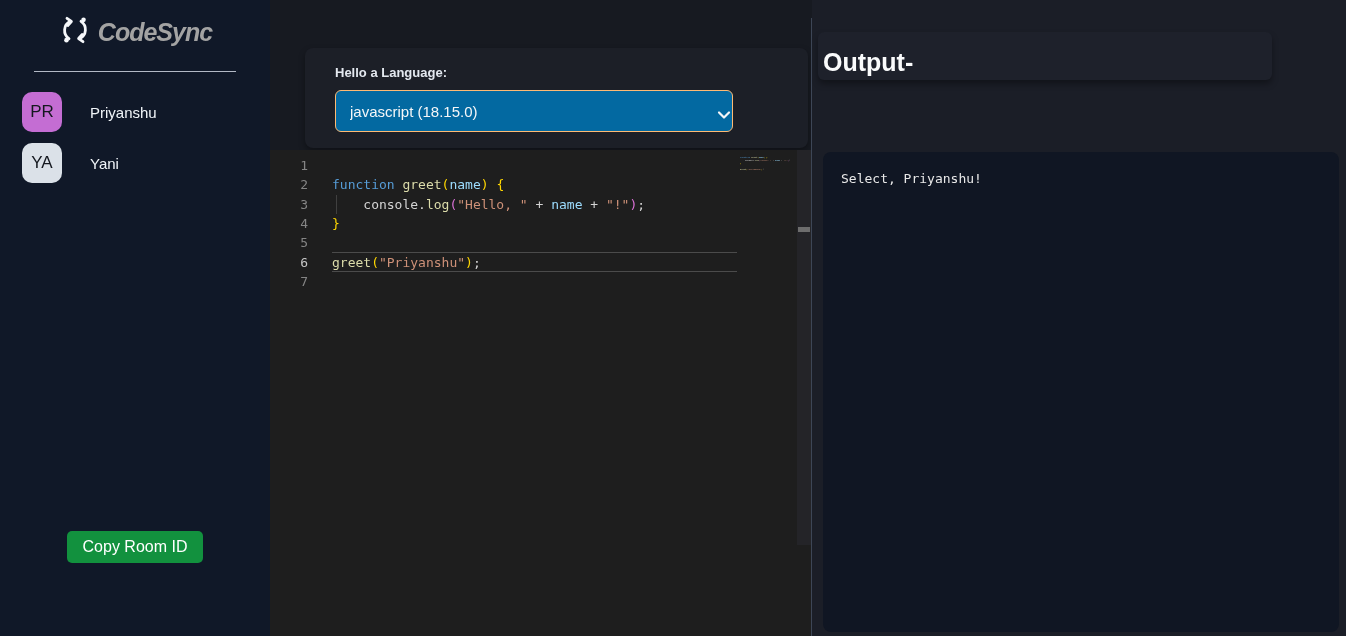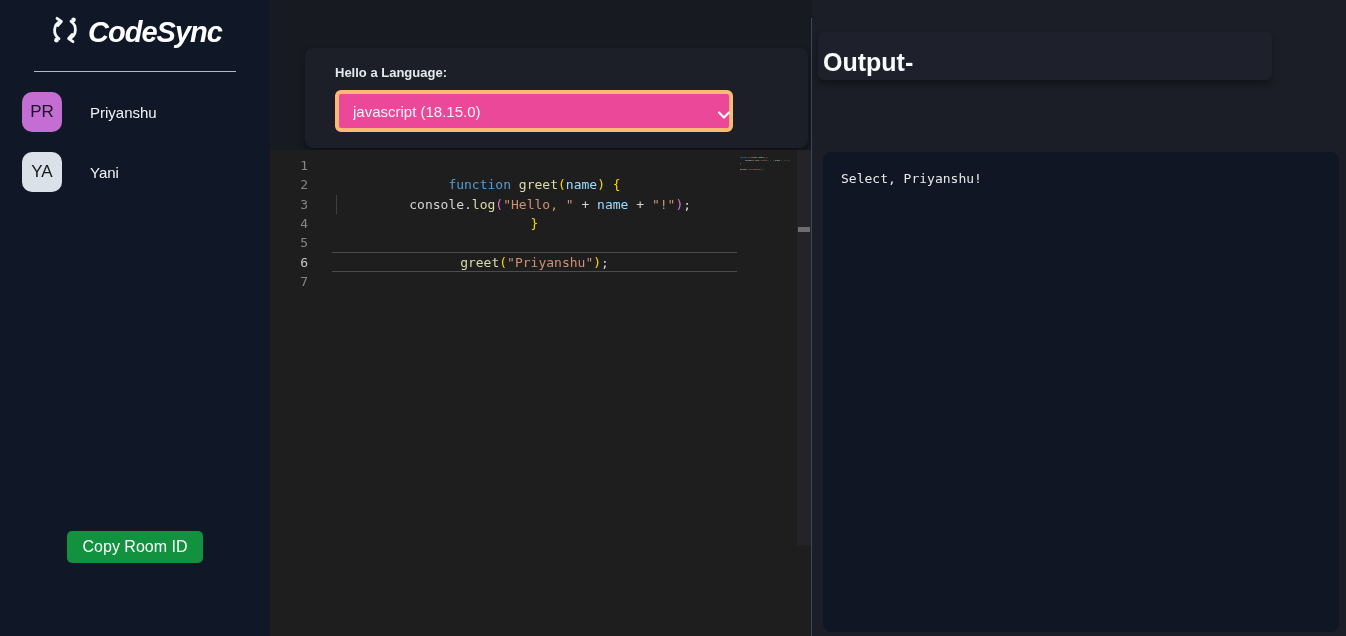--- a/index.html
+++ b/index.html
@@ -3,52 +3,52 @@
 <meta charset="utf-8">
 <style>
   * { margin:0; padding:0; box-sizing:border-box; }
   html,body { width:1346px; height:636px; overflow:hidden; background:#171a21;
               font-family:"Liberation Sans", sans-serif; }
   .app { position:relative; width:1346px; height:636px; background:#171a21; }
 
   
   .sidebar { position:absolute; left:0; top:0; width:270px; height:636px; background:#101828; }
   .logo { display:flex; align-items:center; justify-content:center; gap:6px; padding-top:14px; }
-  .logo-text { color:#ffffff; font-size:29px; font-weight:bold; font-style:italic; letter-spacing:-1px; }
+  .logo-text { color:#a3a3a3; font-size:25px; font-weight:bold; font-style:italic; letter-spacing:-1px; }
   .logo-rule { position:absolute; left:34px; top:71px; width:202px; height:1px; background:#cfd6e0; opacity:.85; }
-  .users { position:absolute; left:22px; top:92px; width:230px; display:flex; flex-direction:column; gap:20px; }
+  .users { position:absolute; left:22px; top:92px; width:230px; display:flex; flex-direction:column; gap:11px; }
   .user-item { display:flex; align-items:center; height:40px; }
   .avatar { width:40px; height:40px; border-radius:10px; display:flex; align-items:center; justify-content:center;
             font-size:17px; color:#15181f; }
   .user-name { margin-left:28px; color:#f1f5f9; font-size:15px; }
   .sidebar-actions { position:absolute; left:67px; top:531px; width:136px; display:flex; flex-direction:column; gap:6px; }
   .btn { width:136px; height:32px; border:none; border-radius:5px; color:#ffffff; font-size:16px;
          font-family:"Liberation Sans", sans-serif; cursor:pointer; }
   .btn-copy { background:#12913e; }
   .btn-leave { background:#ee1014; }
 
   
   .middle { position:absolute; left:270px; top:0; width:541px; height:636px; }
   .lang-card { position:absolute; left:35px; top:48px; width:503px; height:100px; background:#1c1f27;
                border-radius:8px; box-shadow:0 3px 6px rgba(0,0,0,.35); }
   .lang-label { position:absolute; left:30px; top:17px; color:#e3e8ef; font-size:13px; font-weight:bold; }
-  .lang-select { position:absolute; left:30px; top:42px; width:398px; height:42px; background:#ec4899;
-                 border:4px solid #fdba74; border-radius:6px; color:#f4f6f8; font-size:15px;
+  .lang-select { position:absolute; left:30px; top:42px; width:398px; height:42px; background:#0369a1;
+                 border:1px solid #fdba74; border-radius:6px; color:#f4f6f8; font-size:15px;
                  font-family:"Liberation Sans", sans-serif; padding:0 14px; appearance:none;
                  -webkit-appearance:none; cursor:pointer; }
   .chev { position:absolute; left:412px; top:58px; pointer-events:none; }
 
   
   .editor { position:absolute; left:0; top:150px; width:541px; height:486px; background:#1e1e1e;
             font-family:"DejaVu Sans Mono", monospace; font-size:13px; }
   .code-lines { position:absolute; left:0; top:6px; width:467px; }
   .code-row { display:flex; height:19.33px; line-height:19.33px; }
   .ln { width:38px; text-align:right; color:#858585; flex:none; }
   .code-row.active .ln { color:#c6c6c6; }
-  .code-text { flex:1; margin-left:24px; white-space:pre; position:relative; color:#d4d4d4;text-align:center; }
+  .code-text { flex:1; margin-left:24px; white-space:pre; position:relative; color:#d4d4d4; }
   .code-row.active .code-text::before,
   .code-row.active .code-text::after { content:""; position:absolute; left:0; right:0; height:1px; background:#4b4b4b; }
   .code-row.active .code-text::before { top:-1px; }
   .code-row.active .code-text::after { bottom:0; }
   .code-text.guide::before { content:""; position:absolute; left:4px; top:0; bottom:0; width:1px; background:#404040; }
   .minimap { position:absolute; left:470px; top:3px; width:58px; height:40px; overflow:hidden; }
   .minimap-content { transform:scale(0.16); transform-origin:top left; white-space:pre;
                      font-family:"DejaVu Sans Mono", monospace; font-size:13px; }
   .mm-line { height:19px; line-height:19px; white-space:pre; }
   .scroll-col { position:absolute; right:0; top:0; width:14px; height:395px; background:#242428; }

